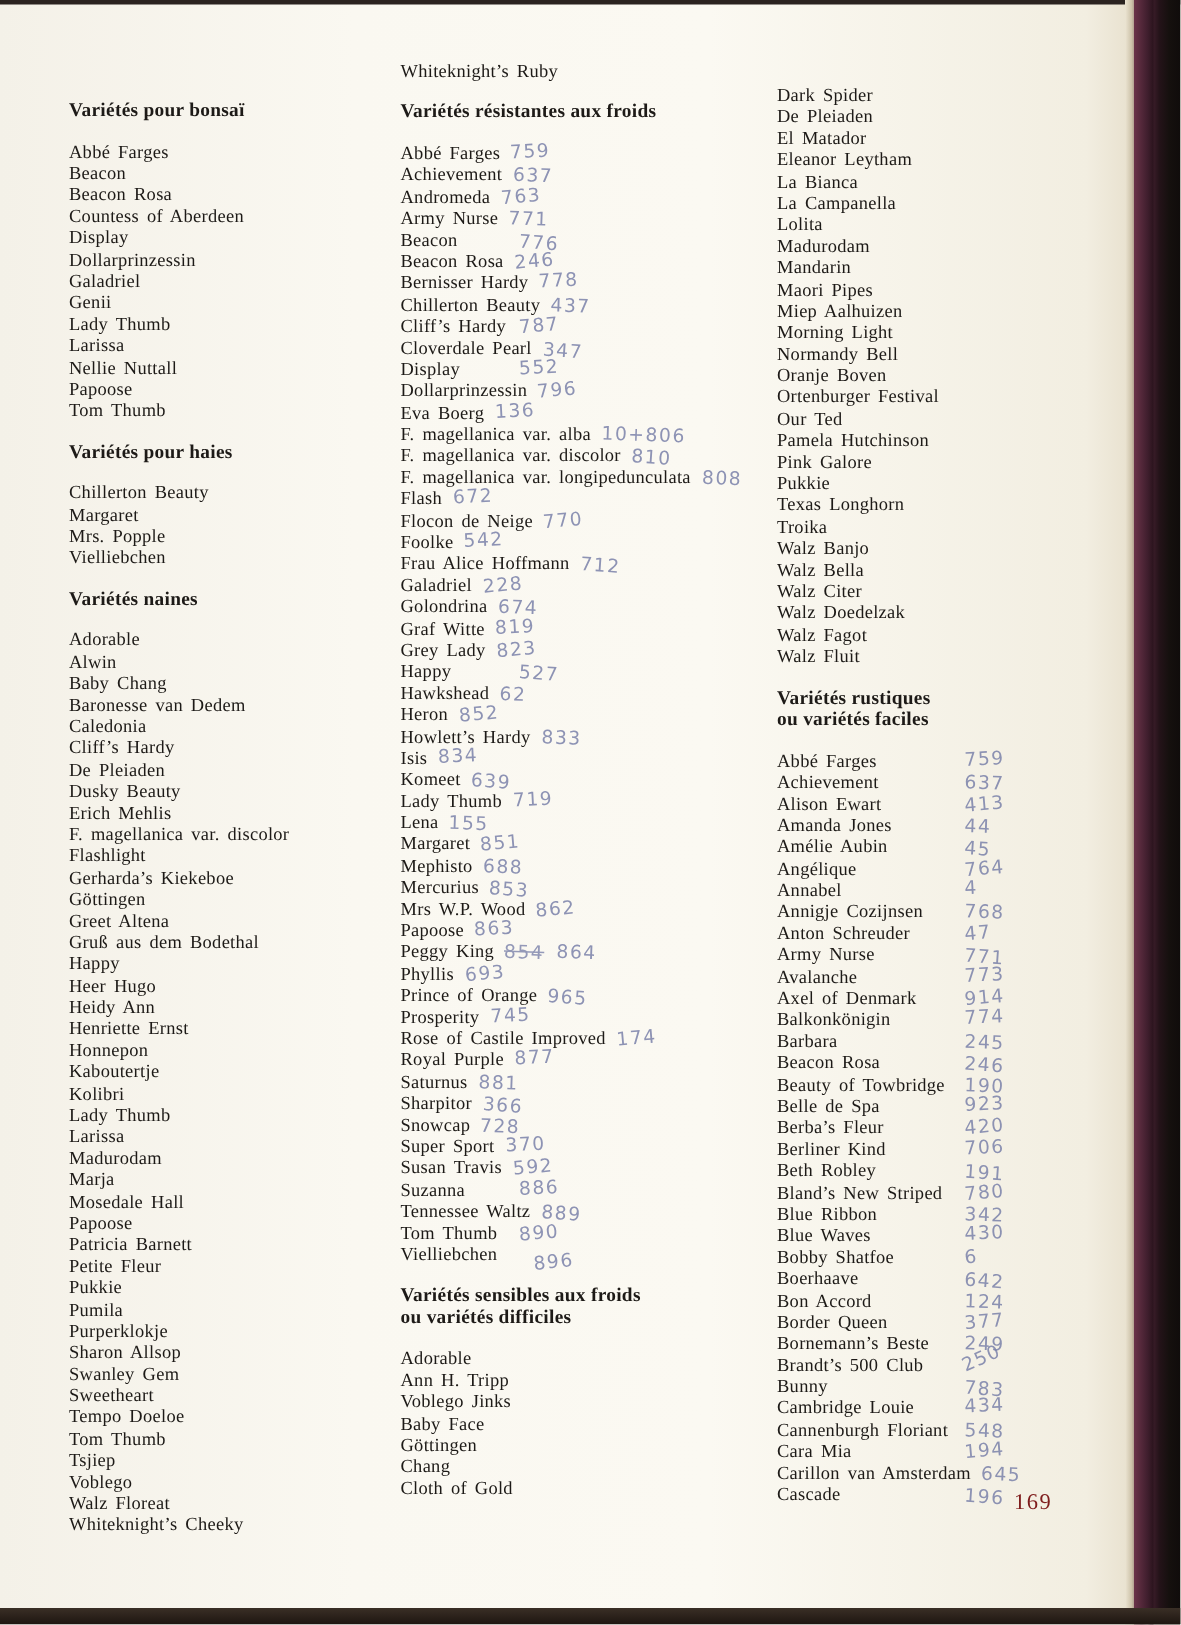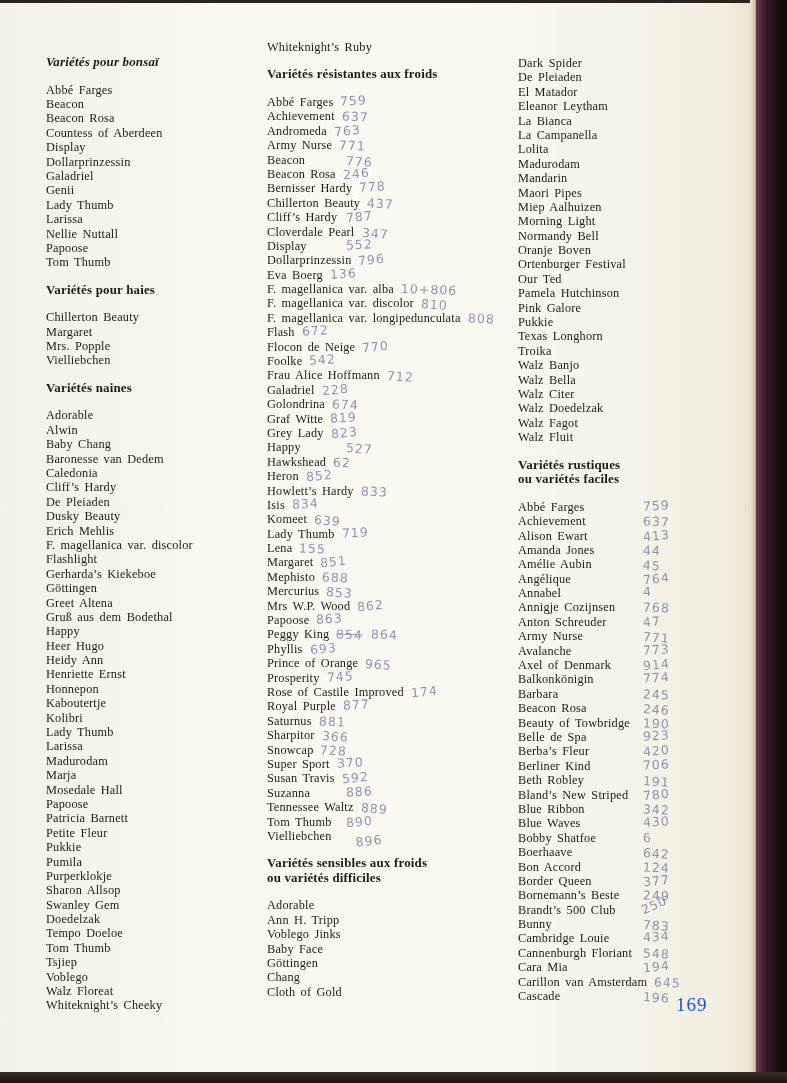--- a/index.html
+++ b/index.html
@@ -16,40 +16,40 @@
   }
   .spine-maroon{position:absolute;top:0;right:18px;width:13px;height:1083px;background:linear-gradient(90deg,#6b3349,#3f1e2d 70%,#2a141d);}
   .bottom-edge{position:absolute;bottom:0;left:0;right:0;height:11px;background:linear-gradient(180deg,#3a2f26,#1d1510);}
 
   .col{position:absolute;font-size:12.3px;line-height:14.4px;color:#1d1a17;letter-spacing:0.2px;}
   .col-left{left:46px;top:55px;width:216px;}
   .col-mid{left:267px;top:40px;width:230px;}
   .col-right{left:518px;top:56px;width:252px;}
 
   .heading{font-weight:bold;font-size:12.9px;margin:13px 0;line-height:14.6px;}
-  .col > .heading:first-child{margin-top:0;font-style:italic;}
+  .col > .heading:first-child{margin-top:11px;}
   .item{white-space:nowrap;height:14.4px;}
   .name{word-spacing:2px;}
   .name.tabbed{display:inline-block;min-width:72px;}
   .list.align .name{display:inline-block;min-width:118px;}
 
   .hw{
     font-family:"DejaVu Sans",sans-serif;
     color:var(--ink);
     font-size:12.5px;margin-left:7px;display:inline-block;
     letter-spacing:1px;transform:rotate(-3deg) translateY(-1px);opacity:.85;
   }
   .item:nth-child(2n) .hw{transform:rotate(2deg) translateY(1px);}
   .item:nth-child(3n) .hw{transform:rotate(-5deg);}
   .item:nth-child(5n) .hw{transform:rotate(4deg) translateY(2px);}
   .hw-struck{text-decoration:line-through;margin-right:1px;opacity:.8;}
   .hw.rise{transform:rotate(-24deg) translateY(-5px) !important;}
   .hw.drop{transform:rotate(-6deg) translate(16px,7px) !important;}
 
-  .page-number{position:absolute;left:676px;top:994px;font-size:19px;color:#1d4ed8;letter-spacing:1px;}
+  .page-number{position:absolute;left:676px;top:994px;font-size:15px;color:#7f1d1d;letter-spacing:1px;}
 </style>
 </head>
 <body style="--ink: #7b82aa;">
 
 <div class="top-edge"></div>
 
 <div class="col col-left">
     <div class="heading">
       <div>Variétés pour bonsaï</div>
     </div>
@@ -109,21 +109,21 @@
       <div class="item"><span class="name">Marja</span></div>
       <div class="item"><span class="name">Mosedale Hall</span></div>
       <div class="item"><span class="name">Papoose</span></div>
       <div class="item"><span class="name">Patricia Barnett</span></div>
       <div class="item"><span class="name">Petite Fleur</span></div>
       <div class="item"><span class="name">Pukkie</span></div>
       <div class="item"><span class="name">Pumila</span></div>
       <div class="item"><span class="name">Purperklokje</span></div>
       <div class="item"><span class="name">Sharon Allsop</span></div>
       <div class="item"><span class="name">Swanley Gem</span></div>
-      <div class="item"><span class="name">Doedelzak</span></div>
+      <div class="item"><span class="name">Sweetheart</span></div>
       <div class="item"><span class="name">Tempo Doeloe</span></div>
       <div class="item"><span class="name">Tom Thumb</span></div>
       <div class="item"><span class="name">Tsjiep</span></div>
       <div class="item"><span class="name">Voblego</span></div>
       <div class="item"><span class="name">Walz Floreat</span></div>
       <div class="item"><span class="name">Whiteknight’s Cheeky</span></div>
     </div>
   </div>
 <div class="col col-mid">
     <div class="list">

